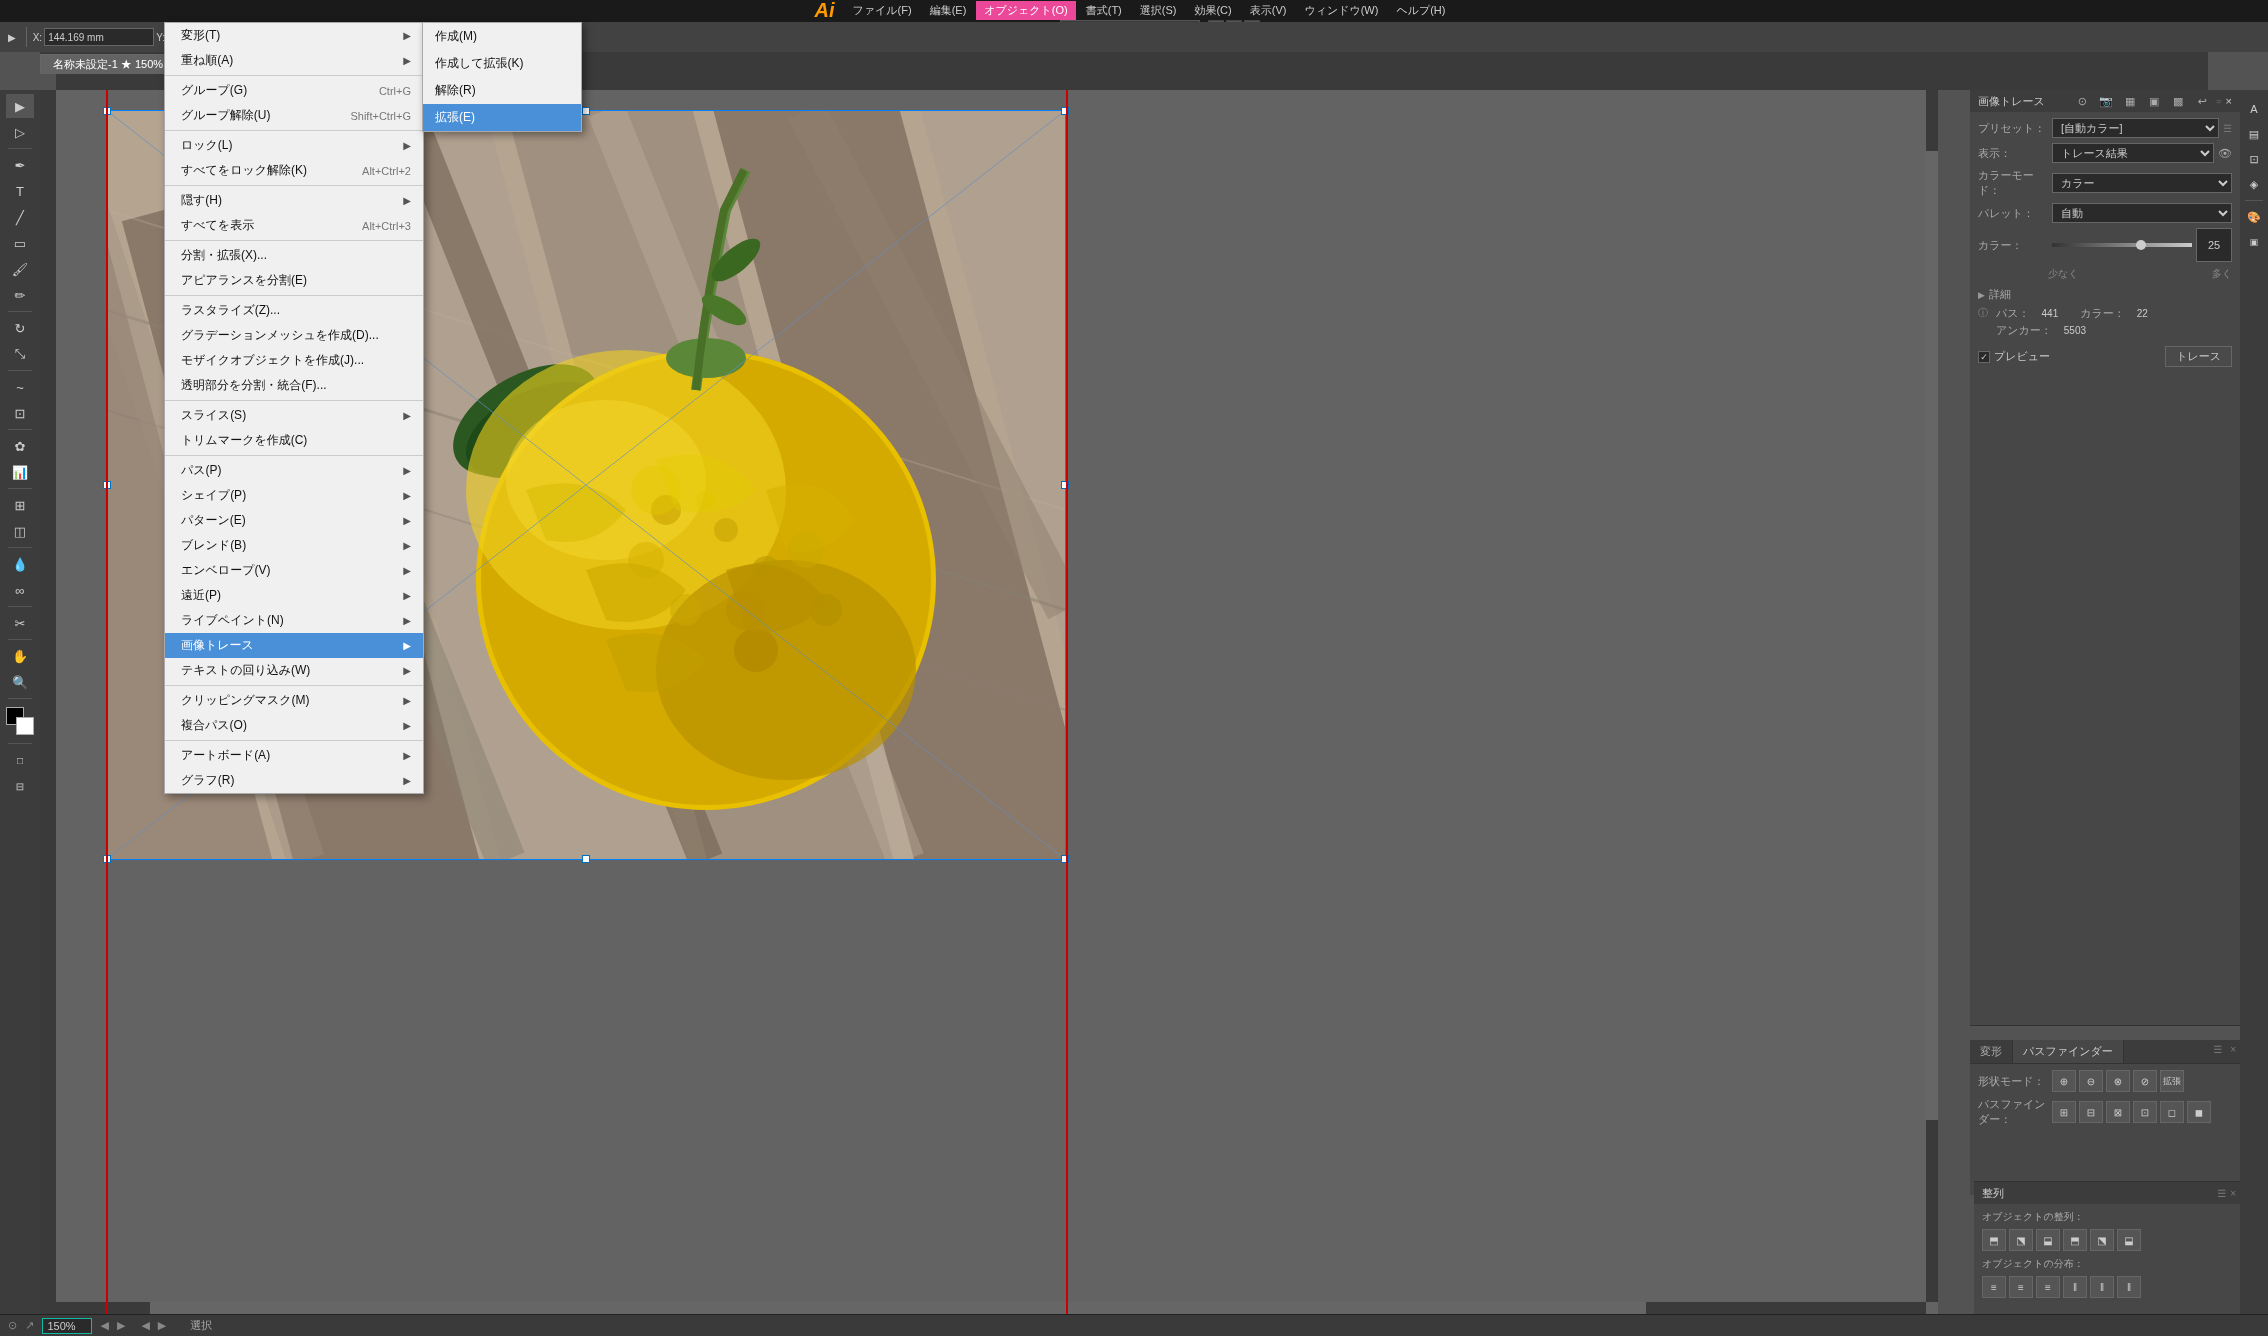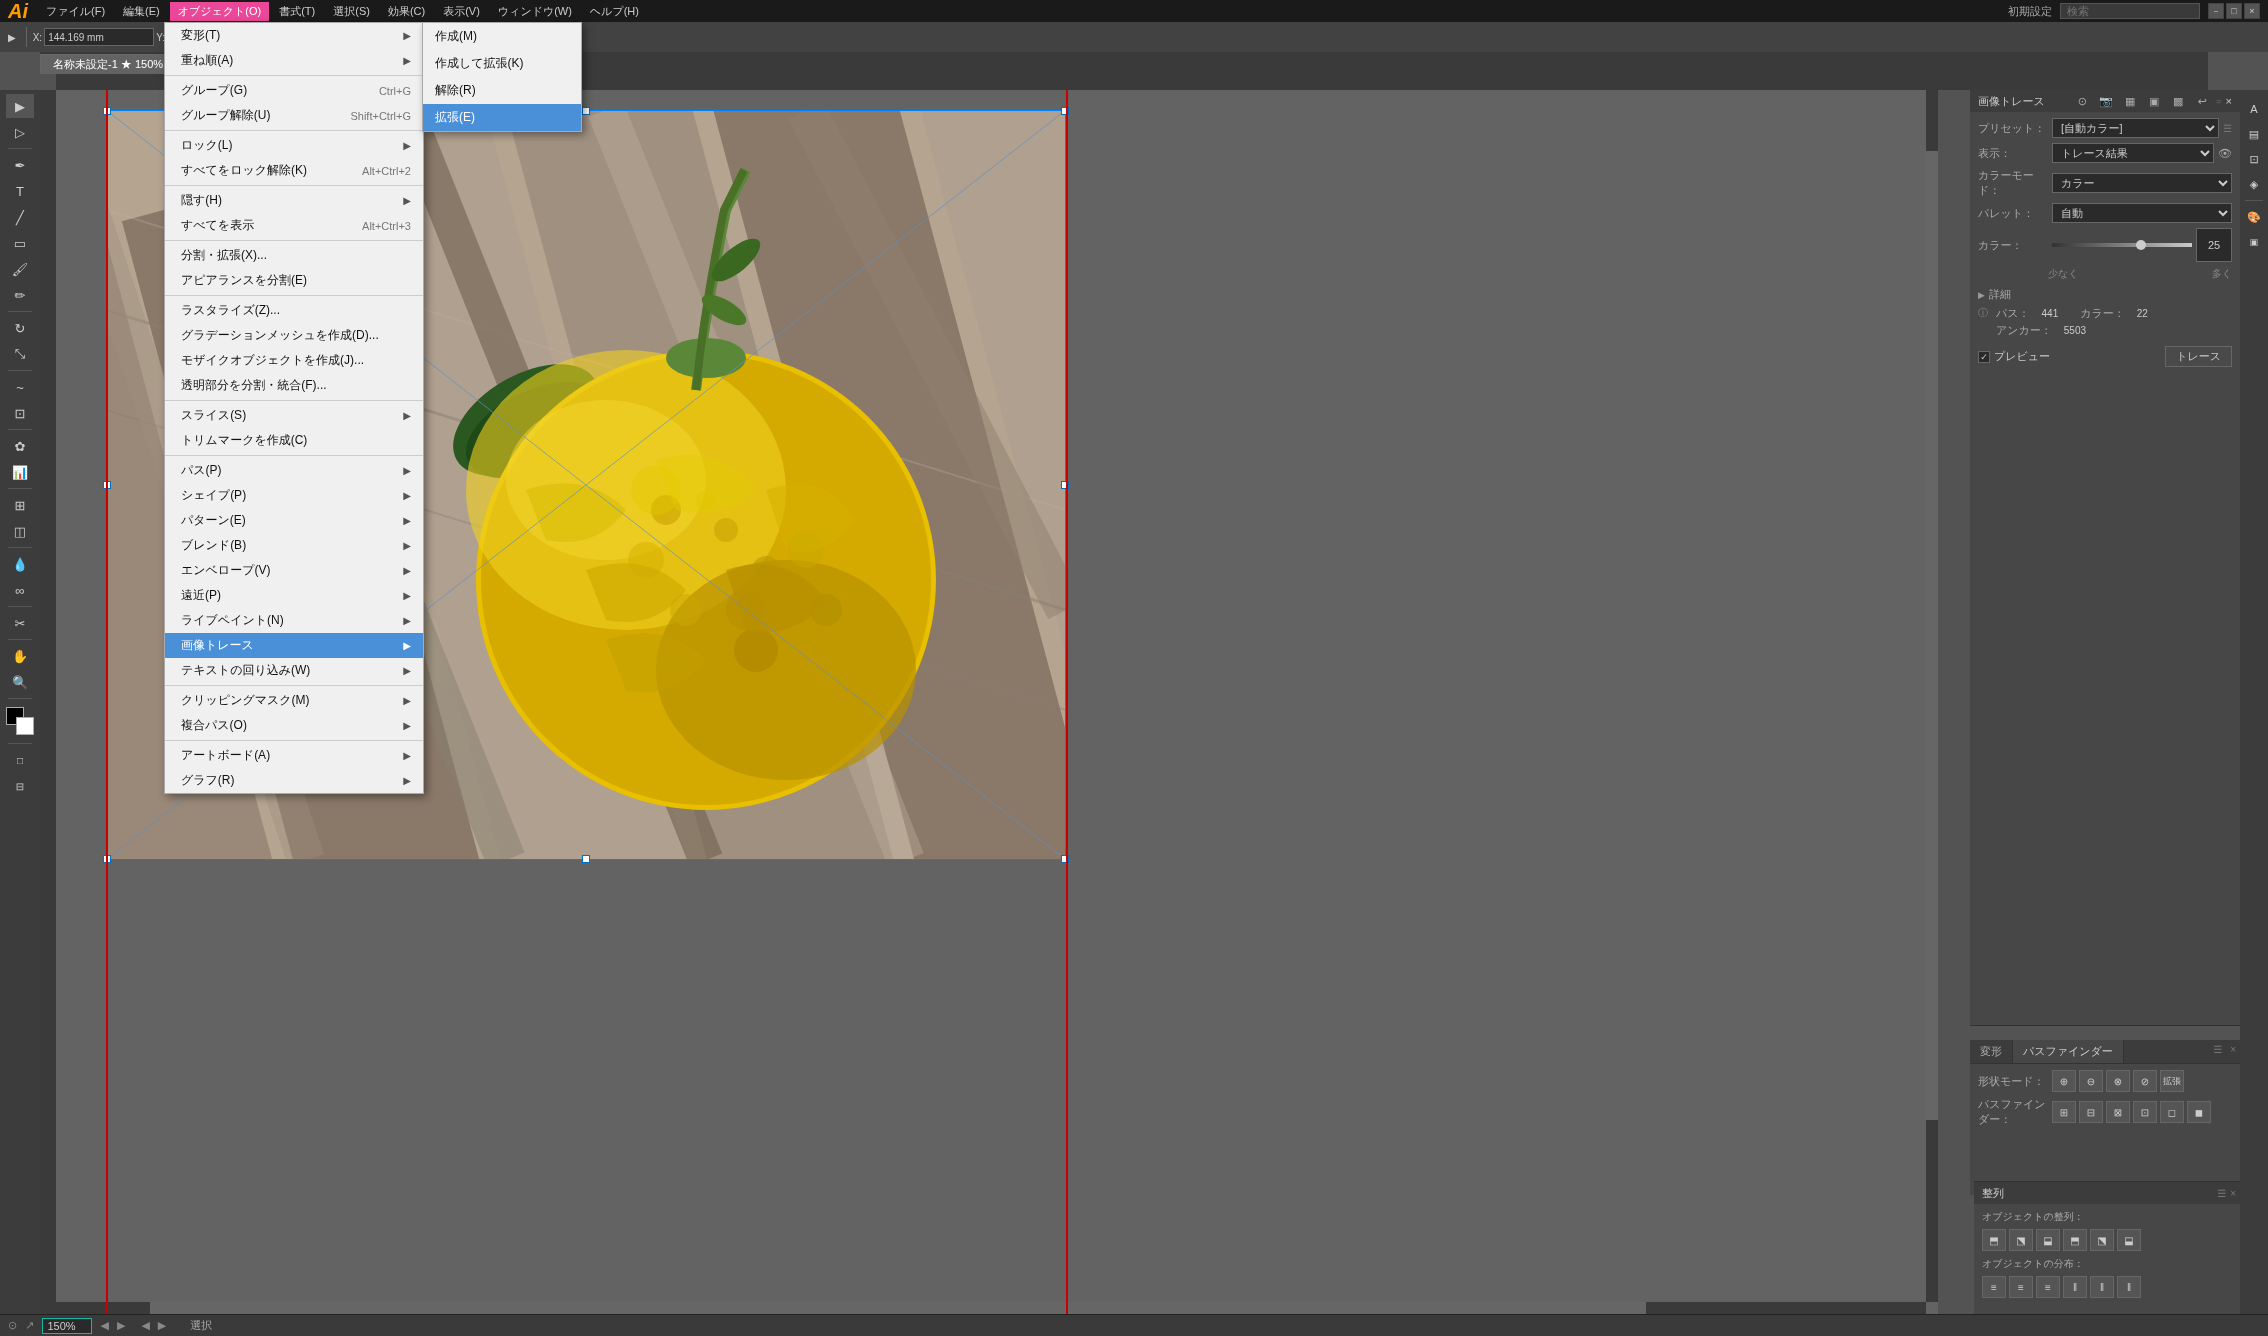--- a/index.html
+++ b/index.html
@@ -19,20 +19,21 @@
       height: 22px;
       background: #1a1a1a;
       display: flex;
       align-items: center;
       justify-content: space-between;
       padding: 0 8px;
       position: absolute;
       top: 0;
       left: 0;
       z-index: 100;
+      flex-direction: column;
     }
     #title-bar-left {
       display: flex;
       align-items: center;
       gap: 4px;
     }
     .ai-logo {
       font-size: 20px;
       font-weight: bold;
       color: #ff9a00;

